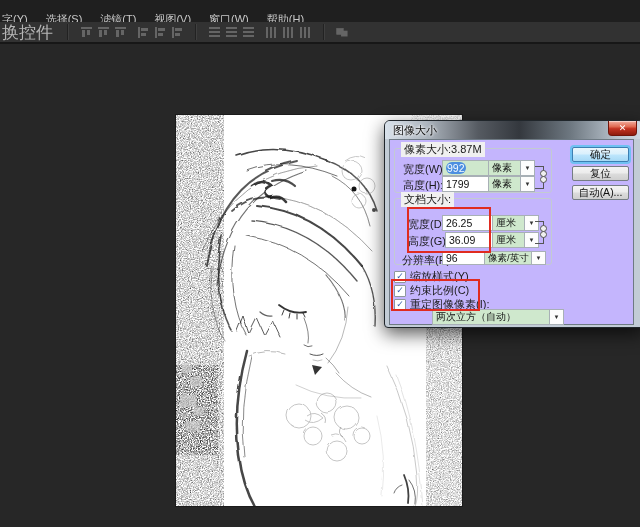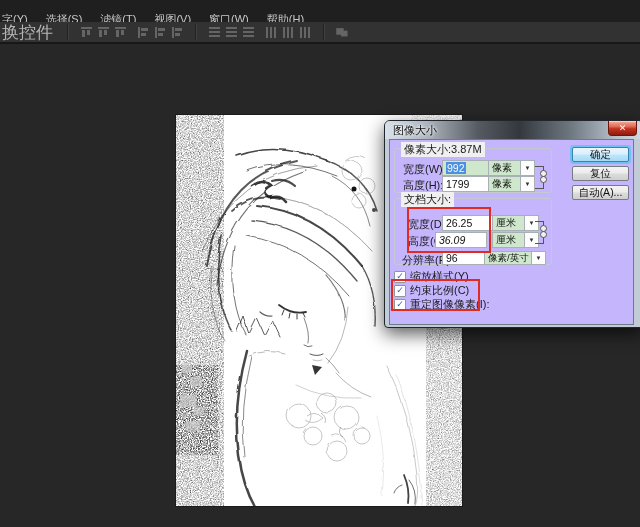--- a/index.html
+++ b/index.html
@@ -67,21 +67,21 @@
   .grp-label{
     position:absolute;top:-7px;left:6px;background:#f0f0f0;padding:0 3px;
     font-size:11px;color:#1a1a1a;white-space:nowrap;
   }
   .lbl{position:absolute;font-size:11px;color:#1a1a1a;white-space:nowrap;}
   .fld{
     position:absolute;height:14px;background:#fff;border:1px solid #a8b0b6;
     font-size:10.5px;line-height:14px;padding:0 3px;box-sizing:content-box;color:#111;
   }
   .fld.green{background:#cfe8cd;}
-  .sel{background:#4d8fe0;color:#f4fbff;padding:0 1px;}
+  .sel{background:#4d8fe0;color:#f4fbff;padding:0 1px;border-radius:6px;}
   .combo{
     position:absolute;height:14px;border:1px solid #a8b0b6;background:#cfe8cd;
     display:flex;align-items:center;box-sizing:content-box;
   }
   .combo .ctext{flex:1;font-size:10px;line-height:14px;padding:0 3px;color:#111;white-space:nowrap;overflow:hidden;}
   .combo .arr{
     width:13px;background:#fdfdfd;border-left:1px solid #a8b0b6;
     font-size:6px;line-height:14px;text-align:center;color:#333;
   }
   .bracket{position:absolute;width:8px;border:1px solid #555;border-left:none;}
@@ -371,21 +371,21 @@
 
     <div class="grp" style="left:4px;top:58px;width:156px;height:65px;">
       <span class="grp-label">文档大小:</span>
       <span class="lbl" style="left:13px;top:18px;">宽度(D):</span>
       <div class="fld" style="left:47px;top:16px;width:44px;">26.25</div>
       <div class="combo" style="left:97px;top:16px;width:45px;">
         <span class="ctext">厘米</span>
         <span class="arr">▼</span>
       </div>
       <span class="lbl" style="left:13px;top:35px;">高度(G):</span>
-      <div class="fld" style="left:40px;top:33px;width:44px;font-style:italic;">36.09</div>
+      <div class="fld" style="left:50px;top:33px;width:44px;">36.09</div>
       <div class="combo" style="left:97px;top:33px;width:45px;">
         <span class="ctext">厘米</span>
         <span class="arr">▼</span>
       </div>
       <span class="lbl" style="left:7px;top:54px;">分辨率(R):</span>
       <div class="fld" style="left:47px;top:52px;width:36px;height:12px;line-height:12px;">96</div>
       <div class="combo" style="left:89px;top:52px;width:60px;height:12px;">
         <span class="ctext" style="line-height:12px;font-size:9.5px;">像素/英寸</span>
         <span class="arr" style="line-height:12px;">▼</span>
       </div>
@@ -402,17 +402,21 @@
     </div>
     <div class="cbrow" style="left:4px;top:143px;">
       <span class="cb">✓</span>
       <span class="cbl">约束比例(C)</span>
     </div>
     <div class="cbrow" style="left:4px;top:157px;">
       <span class="cb">✓</span>
       <span class="cbl">重定图像像素(I):</span>
     </div>
 
+    <div class="combo" style="left:42px;top:169px;width:130px;">
+      <span class="ctext">两次立方（自动）</span>
+      <span class="arr">▼</span>
+    </div>
 
     <div class="redbox" style="left:17px;top:67px;width:80px;height:42px;"></div>
     <div class="redbox" style="left:1px;top:139px;width:85px;height:28px;"></div>
   </div>
 </div>
 
 </body></html>

